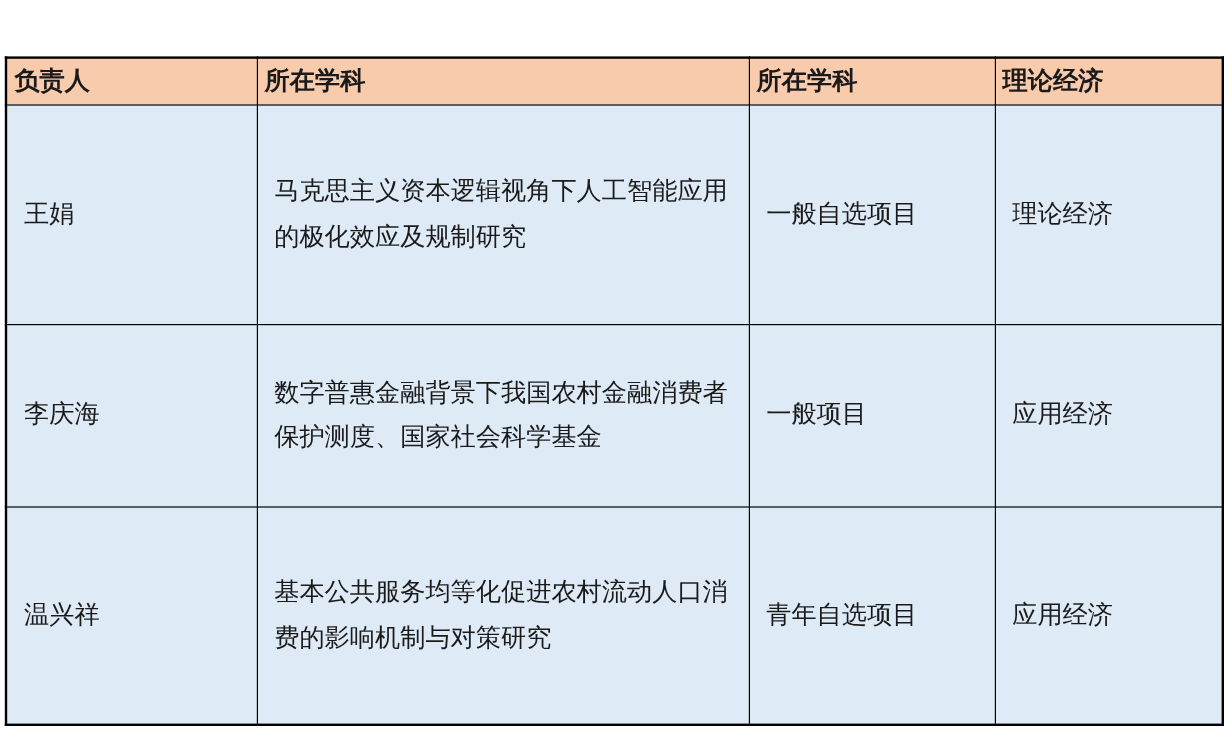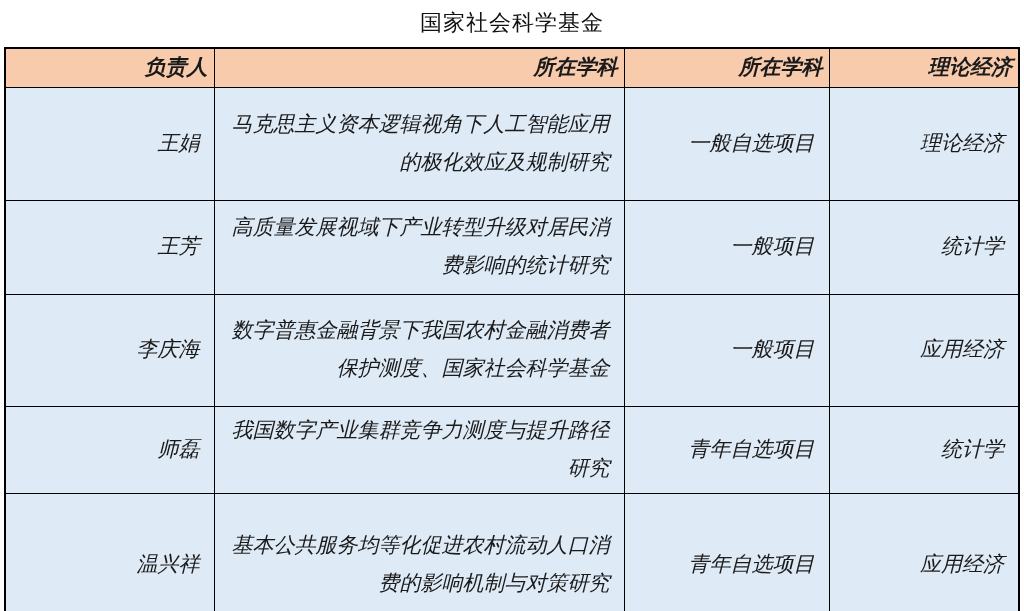--- a/index.html
+++ b/index.html
@@ -22,26 +22,25 @@
   table.fund-table {
     position: absolute;
     top: 47px; left: 4px;
     width: 1014px; height: 558px;
     border-collapse: collapse;
     table-layout: fixed;
     border: 2px solid #000000;
   }
   .fund-table th, .fund-table td {
     border: 1px solid #000000;
-    text-align: right;
+    text-align: left;
     vertical-align: middle;
     font-size: 21px;
     padding: 2px 14px;
     line-height: 1.8;
-    font-style: italic;
   }
   .fund-table thead th {
     background: #F8CBAD;
     font-weight: bold;
     height: 39px;
     padding: 2px 6px;
     line-height: 1.4;
   }
   .fund-table tbody td { background: #DEEAF6; }
   
@@ -49,21 +48,20 @@
   .fund-table tbody tr:nth-child(2) { height: 94px;  }
   .fund-table tbody tr:nth-child(3) { height: 112px; }
   .fund-table tbody tr:nth-child(4) { height: 87px;  }
   .fund-table tbody tr:nth-child(5) { height: 145px; }
 </style>
 </head>
 <body>
 
 <div class="page">
 
-  <div class="doc-title">国家社会科学基金</div>
 
   <table class="fund-table">
     <colgroup>
       <col style="width:209px">
       <col style="width:410px">
       <col style="width:205px">
       <col style="width:190px">
     </colgroup>
     <thead>
       <tr>
@@ -74,36 +72,24 @@
       </tr>
     </thead>
     <tbody>
       <tr>
         <td>王娟</td>
         <td>马克思主义资本逻辑视角下人工智能应用的极化效应及规制研究</td>
         <td>一般自选项目</td>
         <td>理论经济</td>
       </tr>
       <tr>
-        <td>王芳</td>
-        <td>高质量发展视域下产业转型升级对居民消费影响的统计研究</td>
-        <td>一般项目</td>
-        <td>统计学</td>
-      </tr>
-      <tr>
         <td>李庆海</td>
         <td>数字普惠金融背景下我国农村金融消费者保护测度、国家社会科学基金</td>
         <td>一般项目</td>
         <td>应用经济</td>
-      </tr>
-      <tr>
-        <td>师磊</td>
-        <td>我国数字产业集群竞争力测度与提升路径研究</td>
-        <td>青年自选项目</td>
-        <td>统计学</td>
       </tr>
       <tr>
         <td>温兴祥</td>
         <td>基本公共服务均等化促进农村流动人口消费的影响机制与对策研究</td>
         <td>青年自选项目</td>
         <td>应用经济</td>
       </tr>
     </tbody>
   </table>
 

